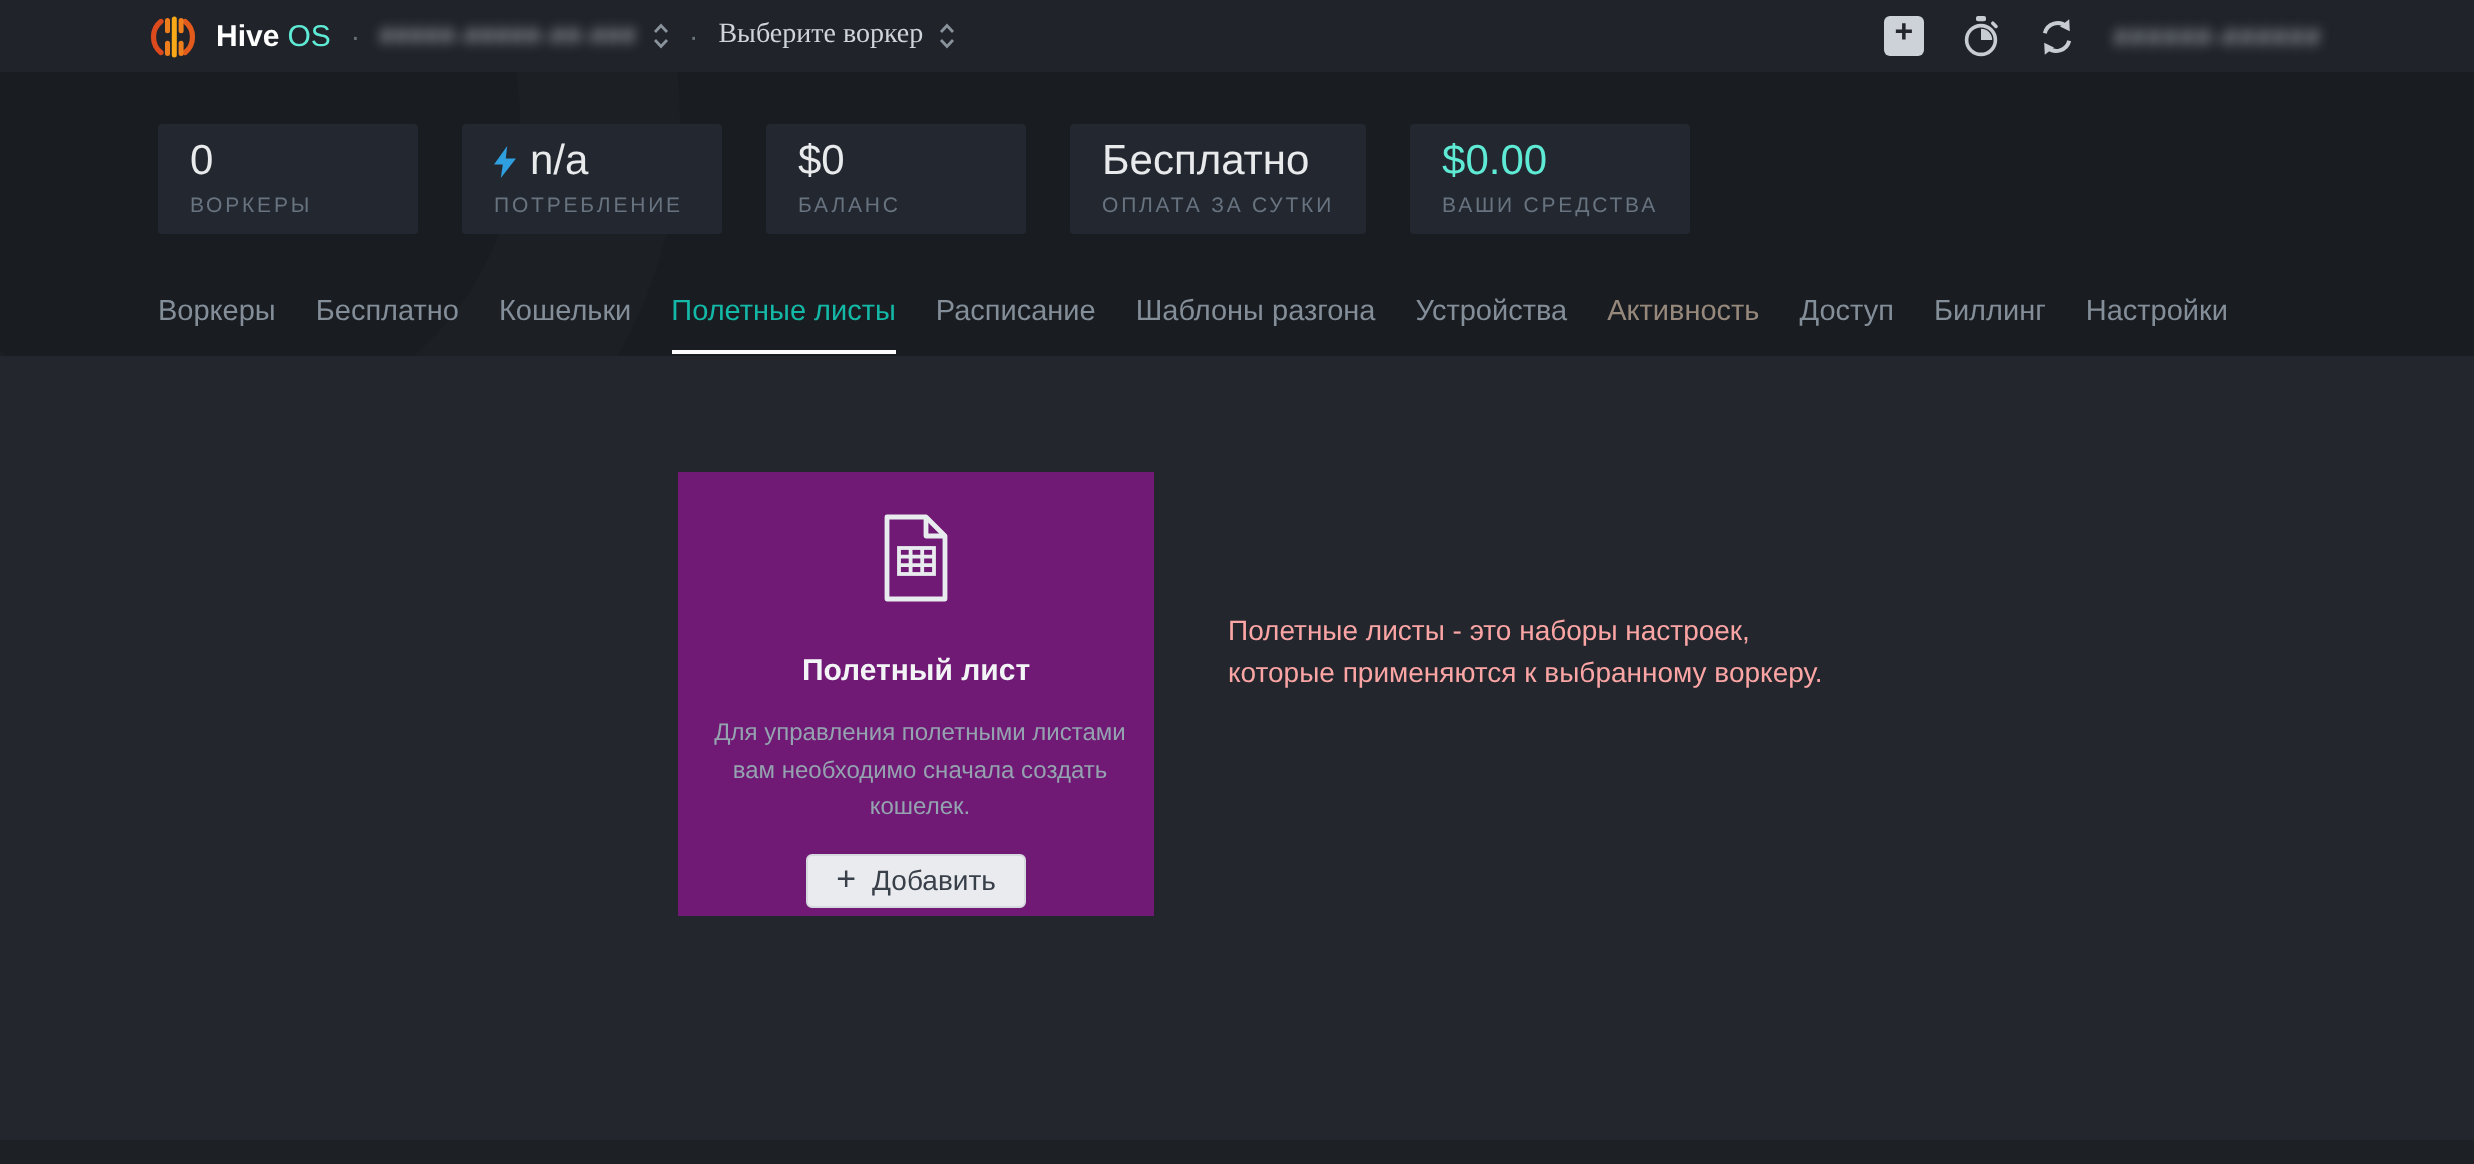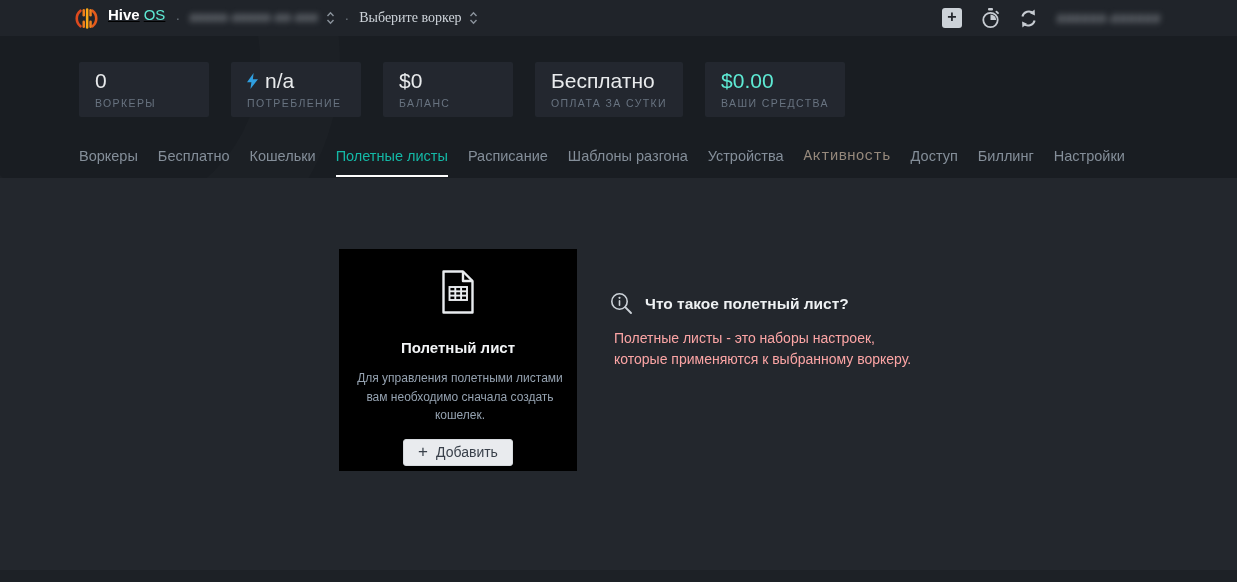--- a/index.html
+++ b/index.html
@@ -1,21 +1,21 @@
 <!DOCTYPE html>
 <html><head>
 <meta charset="utf-8">
 <style>
   * { margin:0; padding:0; box-sizing:border-box; }
   html,body { width:1237px; height:582px; overflow:hidden; }
   body { font-family:"Liberation Sans", sans-serif; background:#23272d; }
 
   
   .topbar { height:36px; background:#20242a; display:flex; align-items:center; padding:0 76px 0 74px; position:relative; z-index:2; }
-  .brand { display:flex; cursor:pointer;text-decoration:underline; }
+  .brand { display:flex; align-items:center; cursor:pointer; }
   .brand-bold { font-size:15px; font-weight:bold; color:#ffffff; margin-left:9px; }
   .brand-light { font-size:15px; color:#5eead4; margin-left:4px; }
   .tb-dot { color:#6a727a; margin:0 10px; font-size:14px; }
   .selector { display:flex; align-items:center; gap:7px; cursor:pointer;font-family:Liberation Serif, serif; }
   .masked { color:#c6ccd3; font-size:13px; filter:blur(3px); white-space:nowrap; letter-spacing:1px; }
   .worker-label { color:#ced4da; font-size:14px; }
   .topbar-right { margin-left:auto; display:flex; align-items:center; gap:19px; }
   .add-btn { width:20px; height:20px; background:#ccd2d8; border-radius:3px; color:#23272d; font-size:16px; font-weight:bold; line-height:18px; text-align:center; cursor:pointer; }
   .icon-btn { display:flex; align-items:center; cursor:pointer; }
 
@@ -25,21 +25,21 @@
   .stats-row { display:flex; gap:22px; position:relative; }
   .stat-card { background:#23272f; border-radius:2px; height:55px; min-width:130px; padding:7px 16px 0 16px; }
   .stat-value-row { font-size:21px; color:#e8eaec; display:flex; align-items:center; gap:7px; white-space:nowrap; }
   .stat-label { font-size:10.5px; letter-spacing:1.4px; color:#687380; margin-top:4px; white-space:nowrap; }
   .tabs { display:flex; gap:20px; margin-top:31px; position:relative; }
   .tab { font-size:14.5px; color:#848e99; padding-bottom:11px; cursor:pointer; white-space:nowrap; }
   .tab.active { color:#14b8a6; border-bottom:2px solid #fdfdfd; }
 
   
   .content { background:#23272d; height:392px; position:relative; }
-  .fs-card { position:absolute; left:339px; top:71px; width:238px; height:222px; background:#000000; text-align:center; padding:18px 14px 0; }
+  .fs-card { position:absolute; left:339px; top:58px; width:238px; height:222px; background:#701a75; text-align:center; padding:18px 14px 0; }
   .fs-title { margin-top:20px; font-size:15px; font-weight:bold; color:#f2f4f6; }
   .fs-desc { margin:13px auto 0; width:214px; font-size:12px; color:#95a2b0; line-height:1.55; }
   .fs-add { margin-top:14px; display:inline-flex; align-items:center; gap:8px; background:#e9ebee; color:#39404a; border:1px solid #d6dade; border-radius:3px; padding:4px 14px 5px; font-size:14px; font-family:inherit; cursor:pointer; }
   .fs-add .plus { font-size:17px; line-height:16px; }
 
   .info { position:absolute; left:610px; top:114px; width:304px; }
   .info-head { display:flex; align-items:center; gap:12px; }
   .info-title { font-size:15.5px; font-weight:bold; color:#eef1f3; }
   .info-text { margin:13px 0 0 4px; font-size:14px; color:#fca5a5; line-height:1.5; }
 
@@ -175,21 +175,21 @@
       </div>
       <div class="tab">
         <span>Расписание</span>
       </div>
       <div class="tab">
         <span>Шаблоны разгона</span>
       </div>
       <div class="tab">
         <span>Устройства</span>
       </div>
-      <div class="tab" style="color: rgb(150, 137, 124); font-family: Liberation Mono, monospace;">
+      <div class="tab" style="color: rgb(150, 137, 124);">
         <span>Активность</span>
       </div>
       <div class="tab">
         <span>Доступ</span>
       </div>
       <div class="tab">
         <span>Биллинг</span>
       </div>
       <div class="tab">
         <span>Настройки</span>
@@ -213,29 +213,18 @@
     </span>
     <div class="fs-title">Полетный лист</div>
     <div class="fs-desc">Для управления полетными листами вам необходимо сначала создать кошелек.</div>
     <button class="fs-add">
       <span class="plus">+</span>
       <span>Добавить</span>
     </button>
   </div>
 
   <div class="info">
-    <div class="info-head">
-      <span style="display:flex;">
-        <svg width="23" height="23" viewBox="0 0 23 23">
-          <circle cx="9.5" cy="9.5" r="7.7" stroke="#ccd2d8" stroke-width="1.6" fill="none"></circle>
-          <line x1="15.2" y1="15.2" x2="21" y2="21" stroke="#ccd2d8" stroke-width="1.9" stroke-linecap="round"></line>
-          <circle cx="9.5" cy="5.8" r="1.1" fill="#ccd2d8"></circle>
-          <rect x="8.7" y="8.1" width="1.6" height="6" rx="0.8" fill="#ccd2d8"></rect>
-        </svg>
-      </span>
-      <span class="info-title">Что такое полетный лист?</span>
-    </div>
     <p class="info-text">Полетные листы - это наборы настроек, которые применяются к выбранному воркеру.</p>
   </div>
 
 </div>
 
 <div class="footer-strip"></div>
 
 </body></html>

